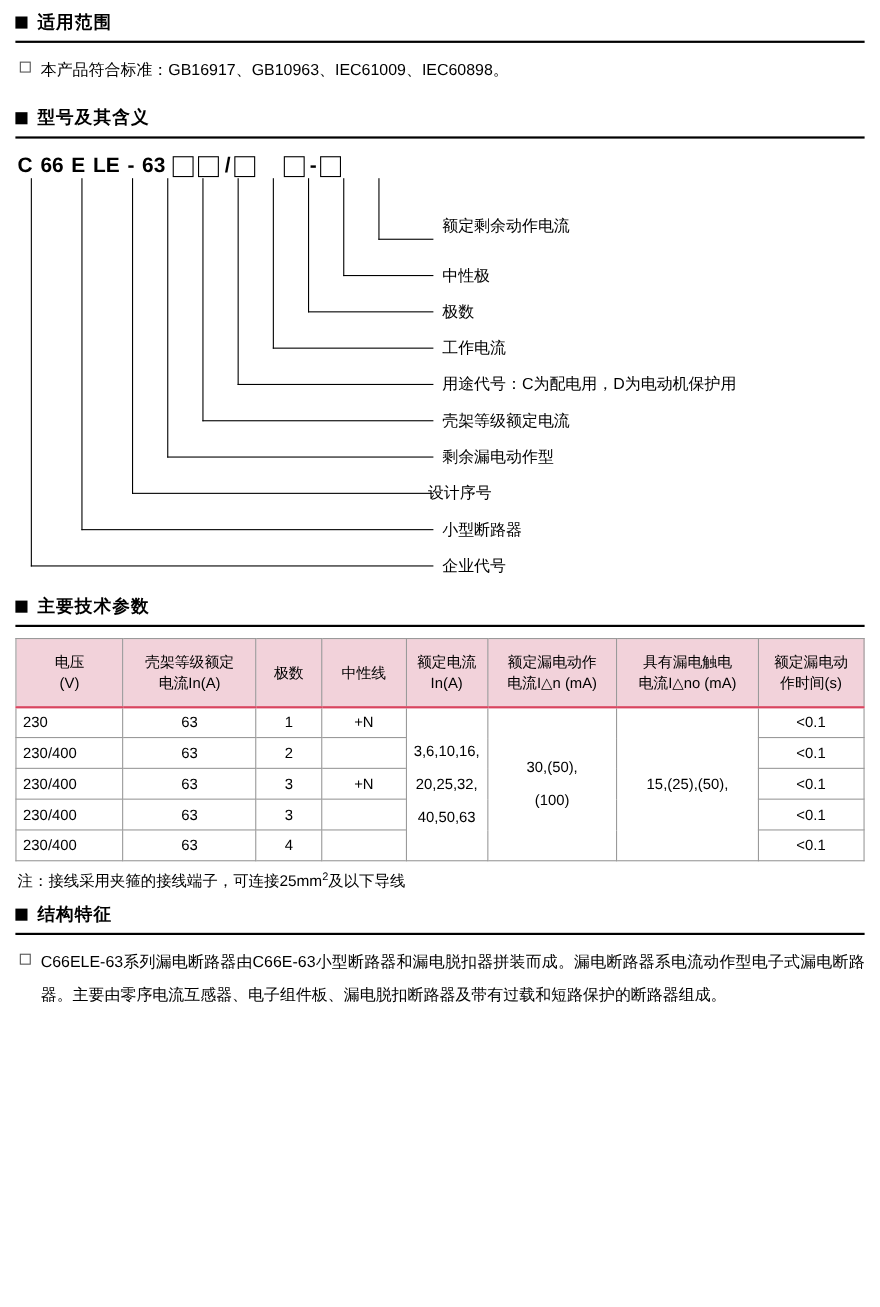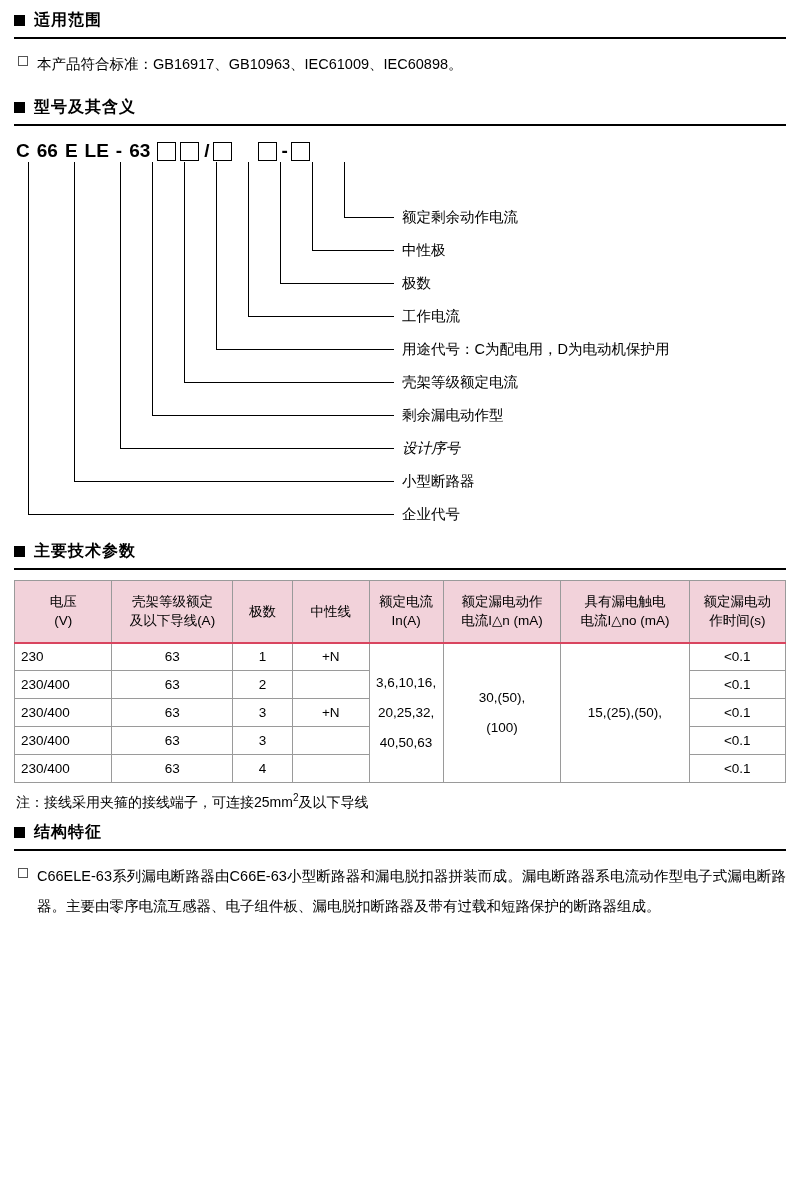--- a/index.html
+++ b/index.html
@@ -178,45 +178,45 @@
     <div class="leader" style="left:298px; top:26px; width:82px; height:89px;"></div>
     <div class="leader" style="left:266px; top:26px; width:114px; height:122px;"></div>
     <div class="leader" style="left:234px; top:26px; width:146px; height:155px;"></div>
     <div class="leader" style="left:202px; top:26px; width:178px; height:188px;"></div>
     <div class="leader" style="left:170px; top:26px; width:210px; height:221px;"></div>
     <div class="leader" style="left:138px; top:26px; width:242px; height:254px;"></div>
     <div class="leader" style="left:106px; top:26px; width:274px; height:287px;"></div>
     <div class="leader" style="left:60px;  top:26px; width:320px; height:320px;"></div>
     <div class="leader" style="left:14px;  top:26px; width:366px; height:353px;"></div>
 
-    <div class="leg" style="left:388px; top:72px;">额定剩余动作电流</div>
+    <div class="leg" style="left:388px; top:60px;">额定剩余动作电流</div>
     <div class="leg" style="left:388px; top:105px;">中性极</div>
     <div class="leg" style="left:388px; top:138px;">极数</div>
     <div class="leg" style="left:388px; top:171px;">工作电流</div>
     <div class="leg" style="left:388px; top:204px;">用途代号：C为配电用，D为电动机保护用</div>
     <div class="leg" style="left:388px; top:237px;">壳架等级额定电流</div>
     <div class="leg" style="left:388px; top:270px;">剩余漏电动作型</div>
-    <div class="leg" style="left:388px; top:303px;font-style:italic;">设计序号</div>
+    <div class="leg" style="left:375px; top:303px;">设计序号</div>
     <div class="leg" style="left:388px; top:336px;">小型断路器</div>
     <div class="leg" style="left:388px; top:369px;">企业代号</div>
   </div>
 
   <div class="sec-head">
     <span class="sq"></span>
     <span class="txt">主要技术参数</span>
   </div>
   <div class="rule"></div>
 
   <table class="spec">
     <thead>
       <tr>
         <th style="width: 95px; white-space: pre-line;">电压
 (V)</th>
         <th style="width: 118px; white-space: pre-line;">壳架等级额定
-及以下导线(A)</th>
+电流In(A)</th>
         <th style="width: 58px; white-space: pre-line;">极数</th>
         <th style="width: 75px; white-space: pre-line;">中性线</th>
         <th style="width: 72px; white-space: pre-line;">额定电流
 In(A)</th>
         <th style="width: 115px; white-space: pre-line;">额定漏电动作
 电流I△n (mA)</th>
         <th style="width: 125px; white-space: pre-line;">具有漏电触电
 电流I△no (mA)</th>
         <th style="width: 94px; white-space: pre-line;">额定漏电动
 作时间(s)</th>

